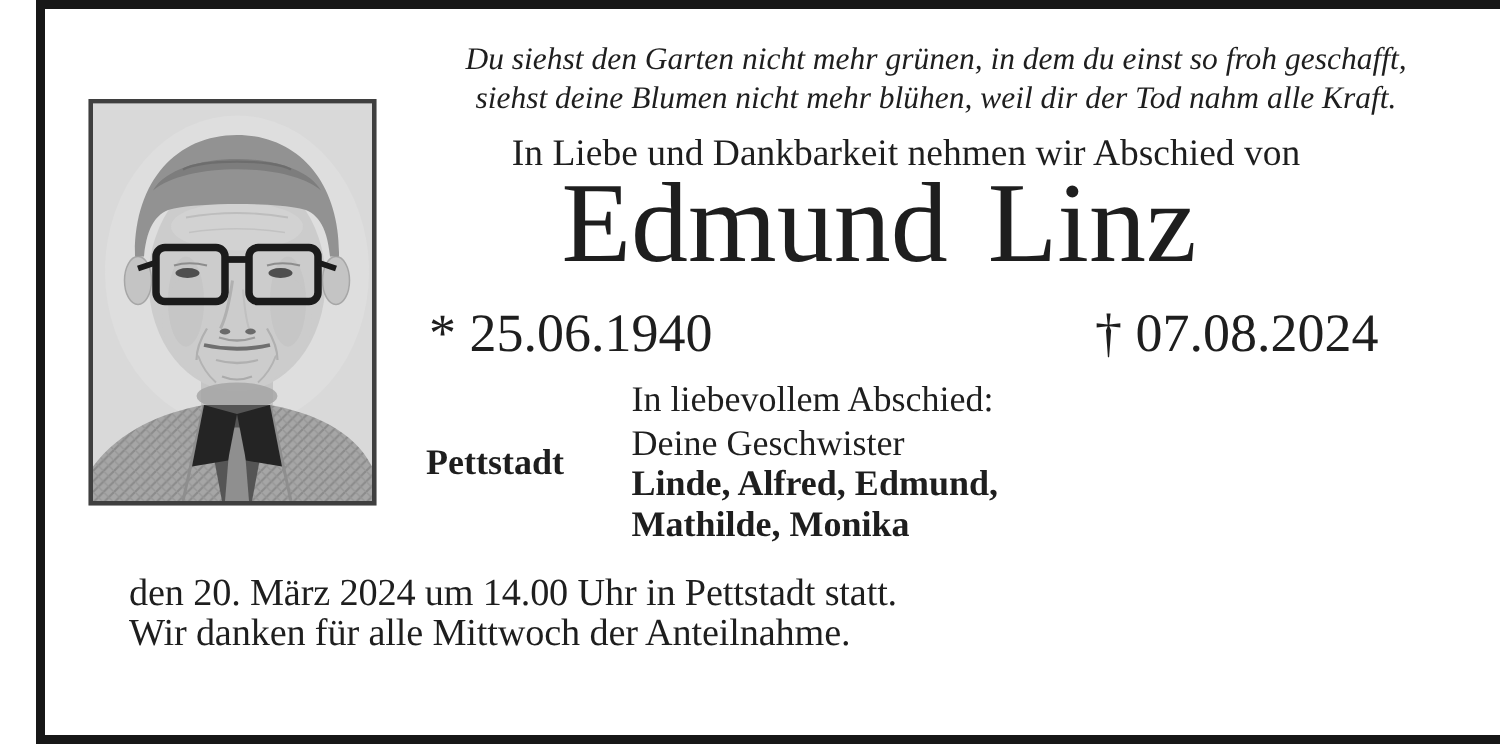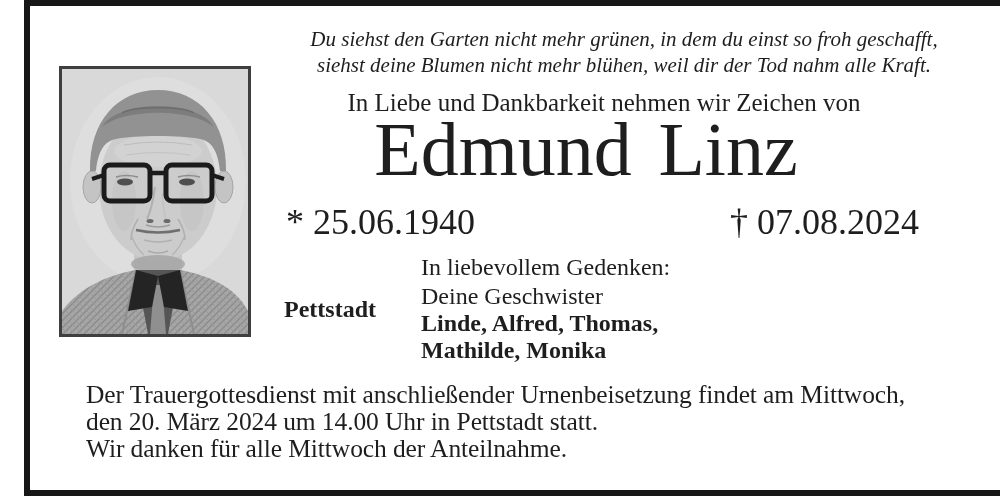--- a/index.html
+++ b/index.html
@@ -129,42 +129,41 @@
       <polygon points="74,201 96,207 90,238 66,242" fill="#242424"></polygon>
       <polygon points="118,201 96,207 102,238 126,242" fill="#242424"></polygon>
     </svg>
   </div>
 
   <div class="abs quote nowrap">
     <div>Du siehst den Garten nicht mehr grünen, in dem du einst so froh geschafft,</div>
     <div>siehst deine Blumen nicht mehr blühen, weil dir der Tod nahm alle Kraft.</div>
   </div>
 
-  <div class="abs intro">In Liebe und Dankbarkeit nehmen wir Zeichen von</div>
+  <div class="abs intro">In Liebe und Dankbarkeit nehmen wir Abschied von</div>
 
   <h1 class="abs name">Edmund Linz</h1>
 
   <div class="abs dates">
     <div>
       <span class="sym">*</span><span>25.06.1940</span>
     </div>
     <div>
       <span class="sym">†</span><span>07.08.2024</span>
     </div>
   </div>
 
   <div class="abs memorial">
     <div class="place">Pettstadt</div>
     <div class="mourners nowrap">
-      <div>In liebevollem Gedenken:</div>
+      <div>In liebevollem Abschied:</div>
       <div class="relation">Deine Geschwister</div>
-      <div class="bold-names">Linde, Alfred, Thomas,</div>
+      <div class="bold-names">Linde, Alfred, Edmund,</div>
       <div class="bold-names">Mathilde, Monika</div>
     </div>
   </div>
 
   <div class="abs announcement nowrap">
-    <div>Der Trauergottesdienst mit anschließender Urnenbeisetzung findet am Mittwoch,</div>
     <div>den 20. März 2024 um 14.00 Uhr in Pettstadt statt.</div>
     <div>Wir danken für alle Mittwoch der Anteilnahme.</div>
   </div>
 
 </div>
 
 </body></html>

